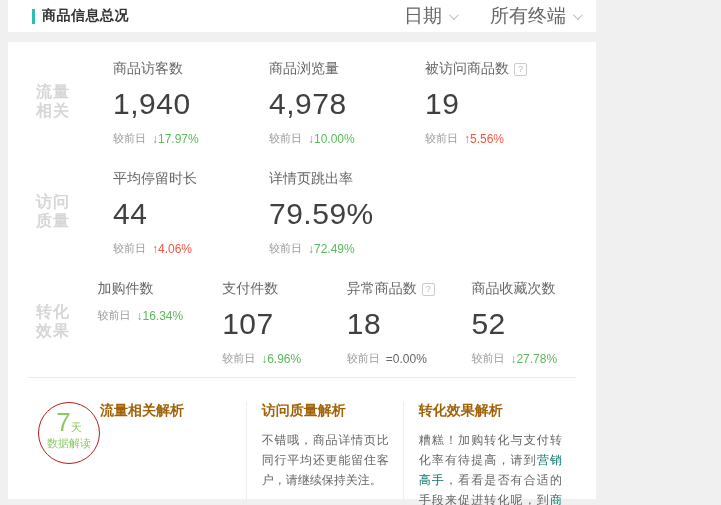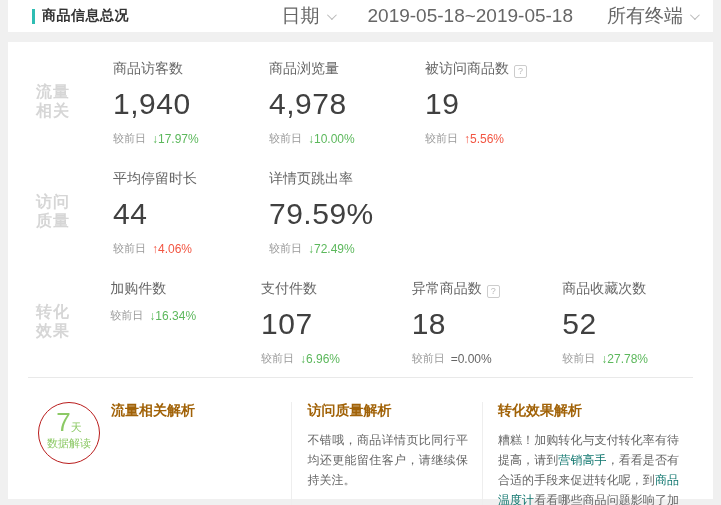--- a/index.html
+++ b/index.html
@@ -3,21 +3,21 @@
 <meta charset="utf-8">
 <style>
   * { margin:0; padding:0; box-sizing:border-box; }
   html,body { width:721px; height:505px; }
   body {
     background:#f0f0f0;
     font-family:"Liberation Sans","DejaVu Sans",sans-serif;
     color:#333;
     overflow:hidden;
   }
-  .frame { margin:0 8px; width:705px; }
+  .frame { margin:0 8px; width:588px; }
   
   .topbar {
     height:32px; background:#fff;
     display:flex; align-items:center;
     padding:0 16px 0 24px;
   }
   .title-wrap { display:flex; align-items:center; }
   .accent-bar { width:3px; height:15px; background:#2fbdb3; margin-right:7px; }
   .page-title { font-size:14px; font-weight:bold; color:#333; letter-spacing:.5px; }
   .top-controls { margin-left:auto; display:flex; align-items:center; gap:34px; font-size:19px; color:#666; }
@@ -31,21 +31,21 @@
   .date-range { color:#666; }
   
   .content { background:#fff; margin-top:10px; height:457px; }
   .metric-row { display:flex; height:110px; padding:18px 0 0 28px; }
   .row-label {
     width:77px; padding-top:22px;
     font-size:16px; font-weight:bold; color:#d6d6d6;
     line-height:19px; letter-spacing:1px;
   }
   .metric { width:156px; }
-  .m-name { font-size:14px; color:#666; display:flex; align-items:flex-end; gap:5px; }
+  .m-name { font-size:14px; color:#666; display:flex; align-items:center; gap:5px; }
   .help {
     width:13px; height:13px; border:1px solid #ccc; border-radius:2px;
     color:#bbb; font-size:9px; line-height:11px; text-align:center;
     display:inline-block; cursor:pointer;
   }
   .m-value { font-size:30px; color:#404040; margin-top:9px; letter-spacing:.5px; }
   .m-change { margin-top:10px; font-size:11px; color:#9b9b9b; display:flex; align-items:center; gap:6px; }
   .chg { font-size:12px; }
   .chg-down { color:#5cb85c; }
   .chg-up { color:#f25542; }
@@ -81,21 +81,20 @@
   <div class="topbar">
     <div class="title-wrap">
       <span class="accent-bar"></span>
       <span class="page-title">商品信息总况</span>
     </div>
     <div class="top-controls">
       <span class="ctrl">
         <span>日期</span>
         <span class="caret"></span>
       </span>
-      <span class="date-range">2019-05-18~2019-05-18</span>
       <span class="ctrl">
         <span>所有终端</span>
         <span class="caret"></span>
       </span>
     </div>
   </div>
 
   <div class="content">
 
     <div class="metric-row">

